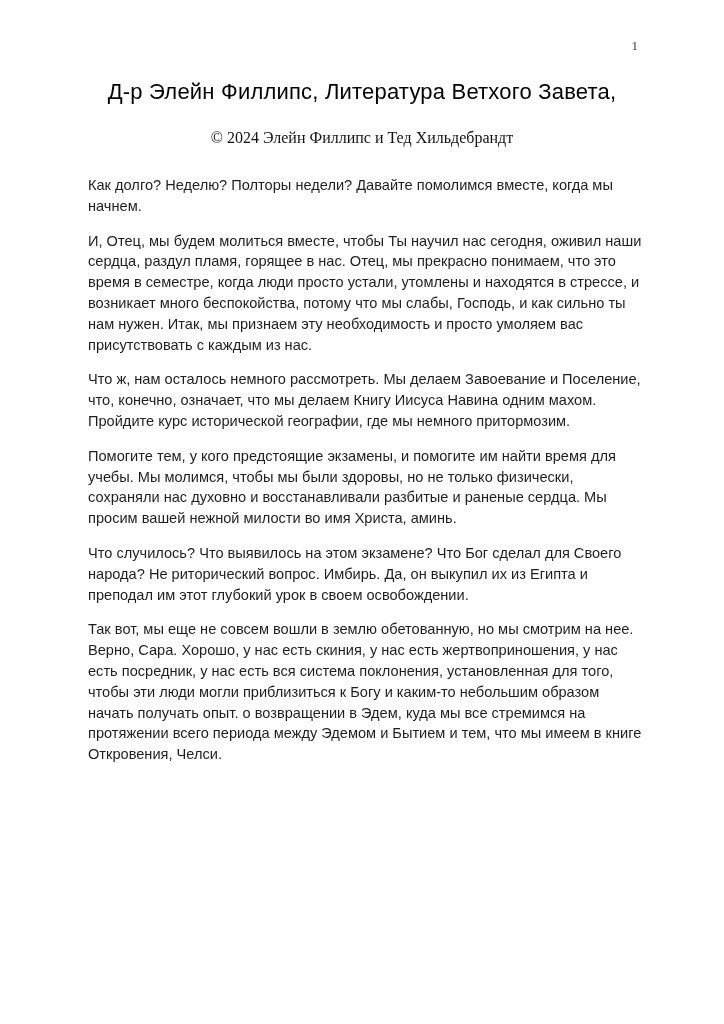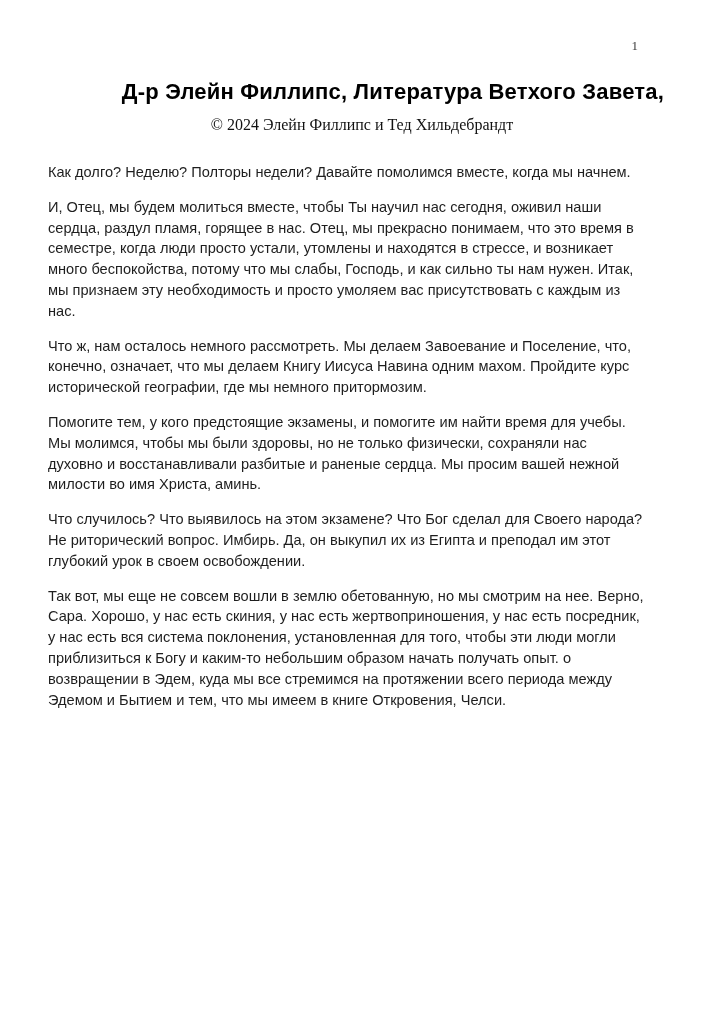--- a/index.html
+++ b/index.html
@@ -25,36 +25,35 @@
     font-size: 13px;
     color: #3d3d3d;
   }
   .title-block {
     margin-top: 76px;
     padding: 0 60px;
     text-align: center;
   }
   .title-line {
     font-size: 22px;
-    font-weight: bold;
+    font-weight: normal;
     line-height: 32px;
     color: #000000;
     letter-spacing: 0.2px;
-    text-align: right;
   }
   .copyright {
-    margin-top: 7px;
+    margin-top: 20px;
     font-family: "Liberation Serif", serif;
     font-size: 16px;
     line-height: 20px;
     color: #111111;
     font-weight: normal;
   }
   .body-text {
-    margin: 27px 79px 0 48px;
+    margin: 27px 79px 0 88px;
     font-size: 14.6px;
     line-height: 20.8px;
     color: #1e1e1e;
     text-align: left;
   }
   .body-text p {
     margin: 0 0 14px 0;
   }
 </style>
 </head>

